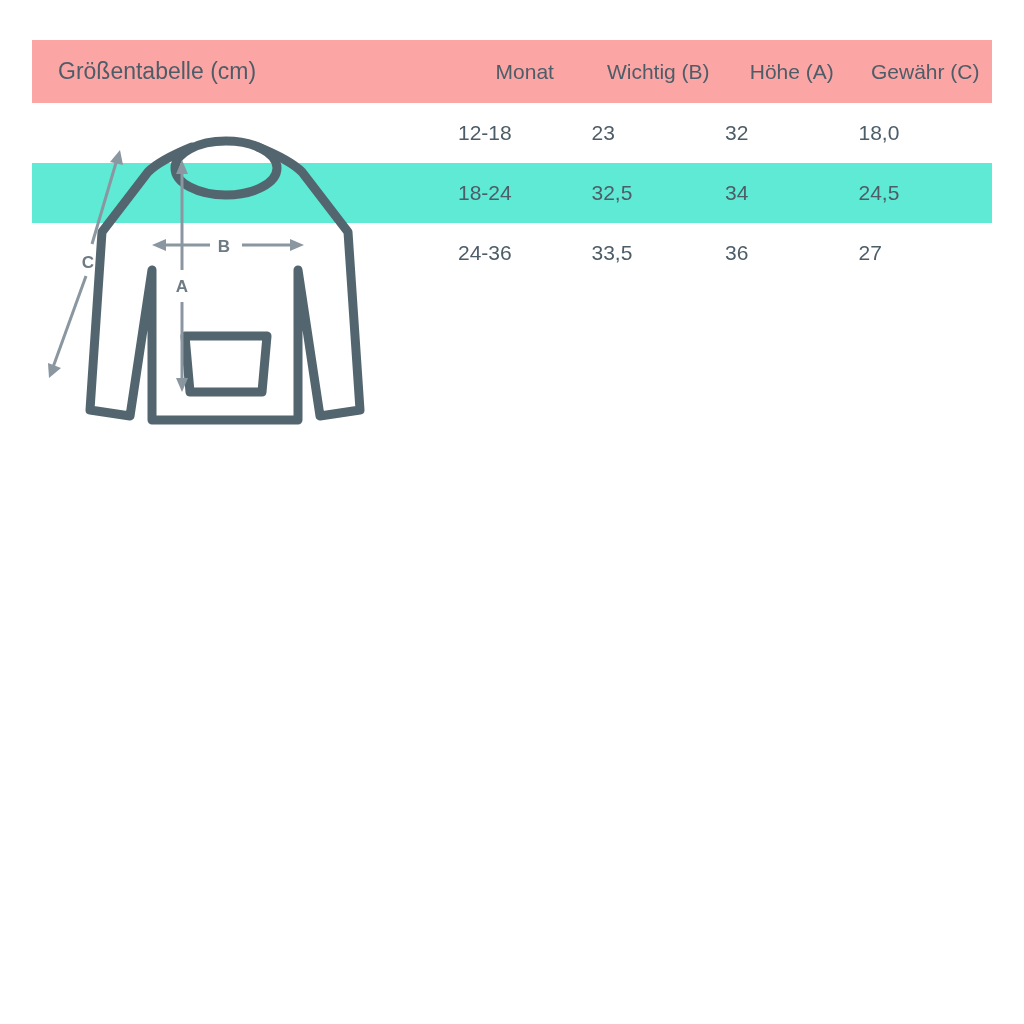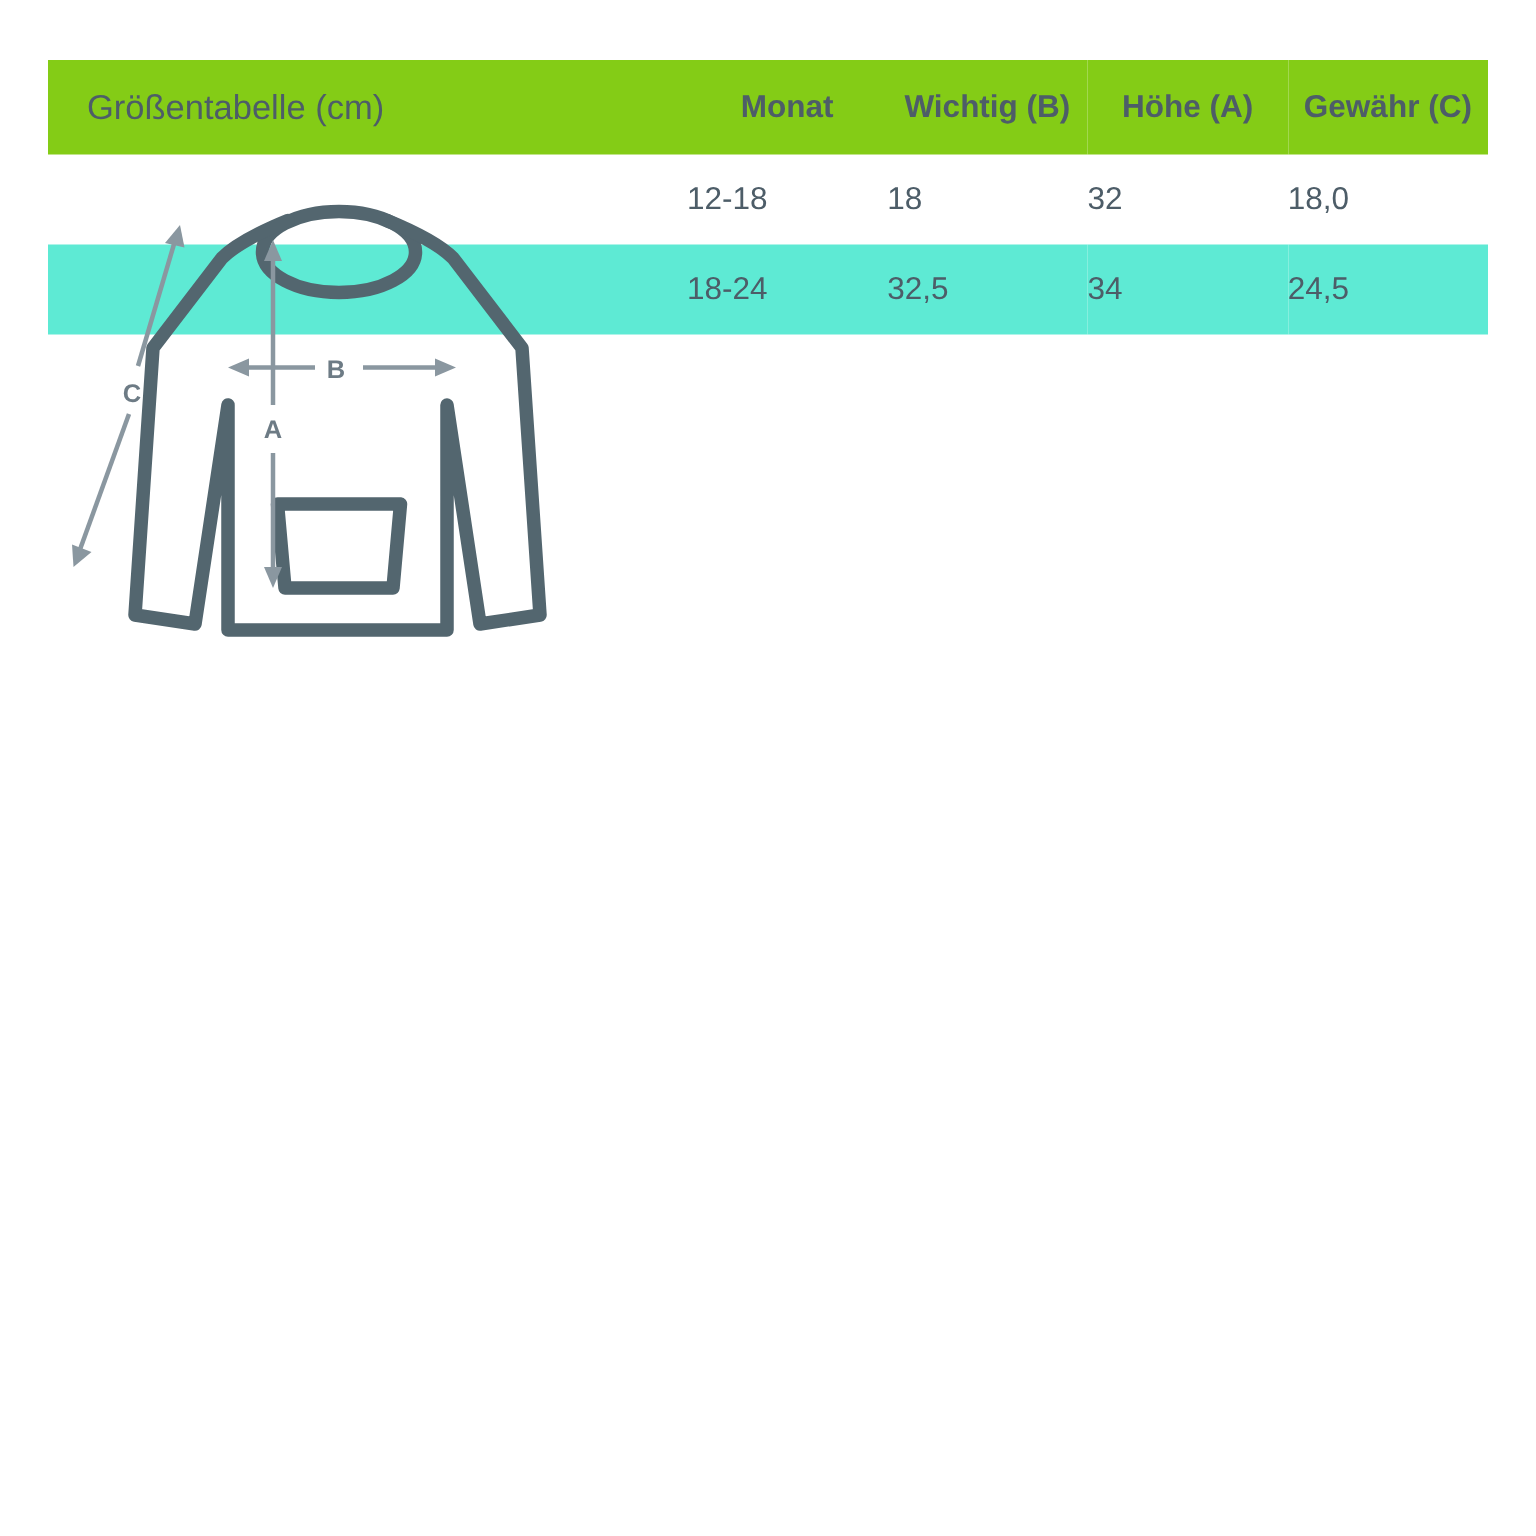--- a/index.html
+++ b/index.html
@@ -23,27 +23,27 @@
   .size-table {
     position: absolute;
     left: 32px;
     top: 40px;
     width: 960px;
     border-collapse: collapse;
     table-layout: fixed;
   }
 
   .size-table thead tr {
-    background: #84cc16;
+    background: #fca5a5;
   }
 
   .size-table th {
     padding: 18px 0;
     font-size: 21px;
-    font-weight: bold;
+    font-weight: normal;
     color: #4d5d68;
     text-align: center;
     vertical-align: middle;
   }
 
   .size-table th.title-cell {
     text-align: left;
     padding-left: 26px;
     font-size: 23px;
     font-weight: normal;
@@ -101,30 +101,37 @@
         <th>Monat</th>
         <th>Wichtig (B)</th>
         <th>Höhe (A)</th>
         <th>Gewähr (C)</th>
       </tr>
     </thead>
     <tbody>
       <tr>
         <td class="spacer-cell"></td>
         <td>12-18</td>
-        <td>18</td>
+        <td>23</td>
         <td>32</td>
         <td>18,0</td>
       </tr>
       <tr class="alt">
         <td class="spacer-cell"></td>
         <td>18-24</td>
         <td>32,5</td>
         <td>34</td>
         <td>24,5</td>
+      </tr>
+      <tr>
+        <td class="spacer-cell"></td>
+        <td>24-36</td>
+        <td>33,5</td>
+        <td>36</td>
+        <td>27</td>
       </tr>
     </tbody>
   </table>
 
   <div class="illustration">
     <svg viewBox="0 0 390 330" width="390" height="330" xmlns="http://www.w3.org/2000/svg">
       <g fill="none" stroke="#53666f" stroke-width="9" stroke-linejoin="round" stroke-linecap="round">
 
         <ellipse cx="196" cy="48" rx="51" ry="27"></ellipse>
 

